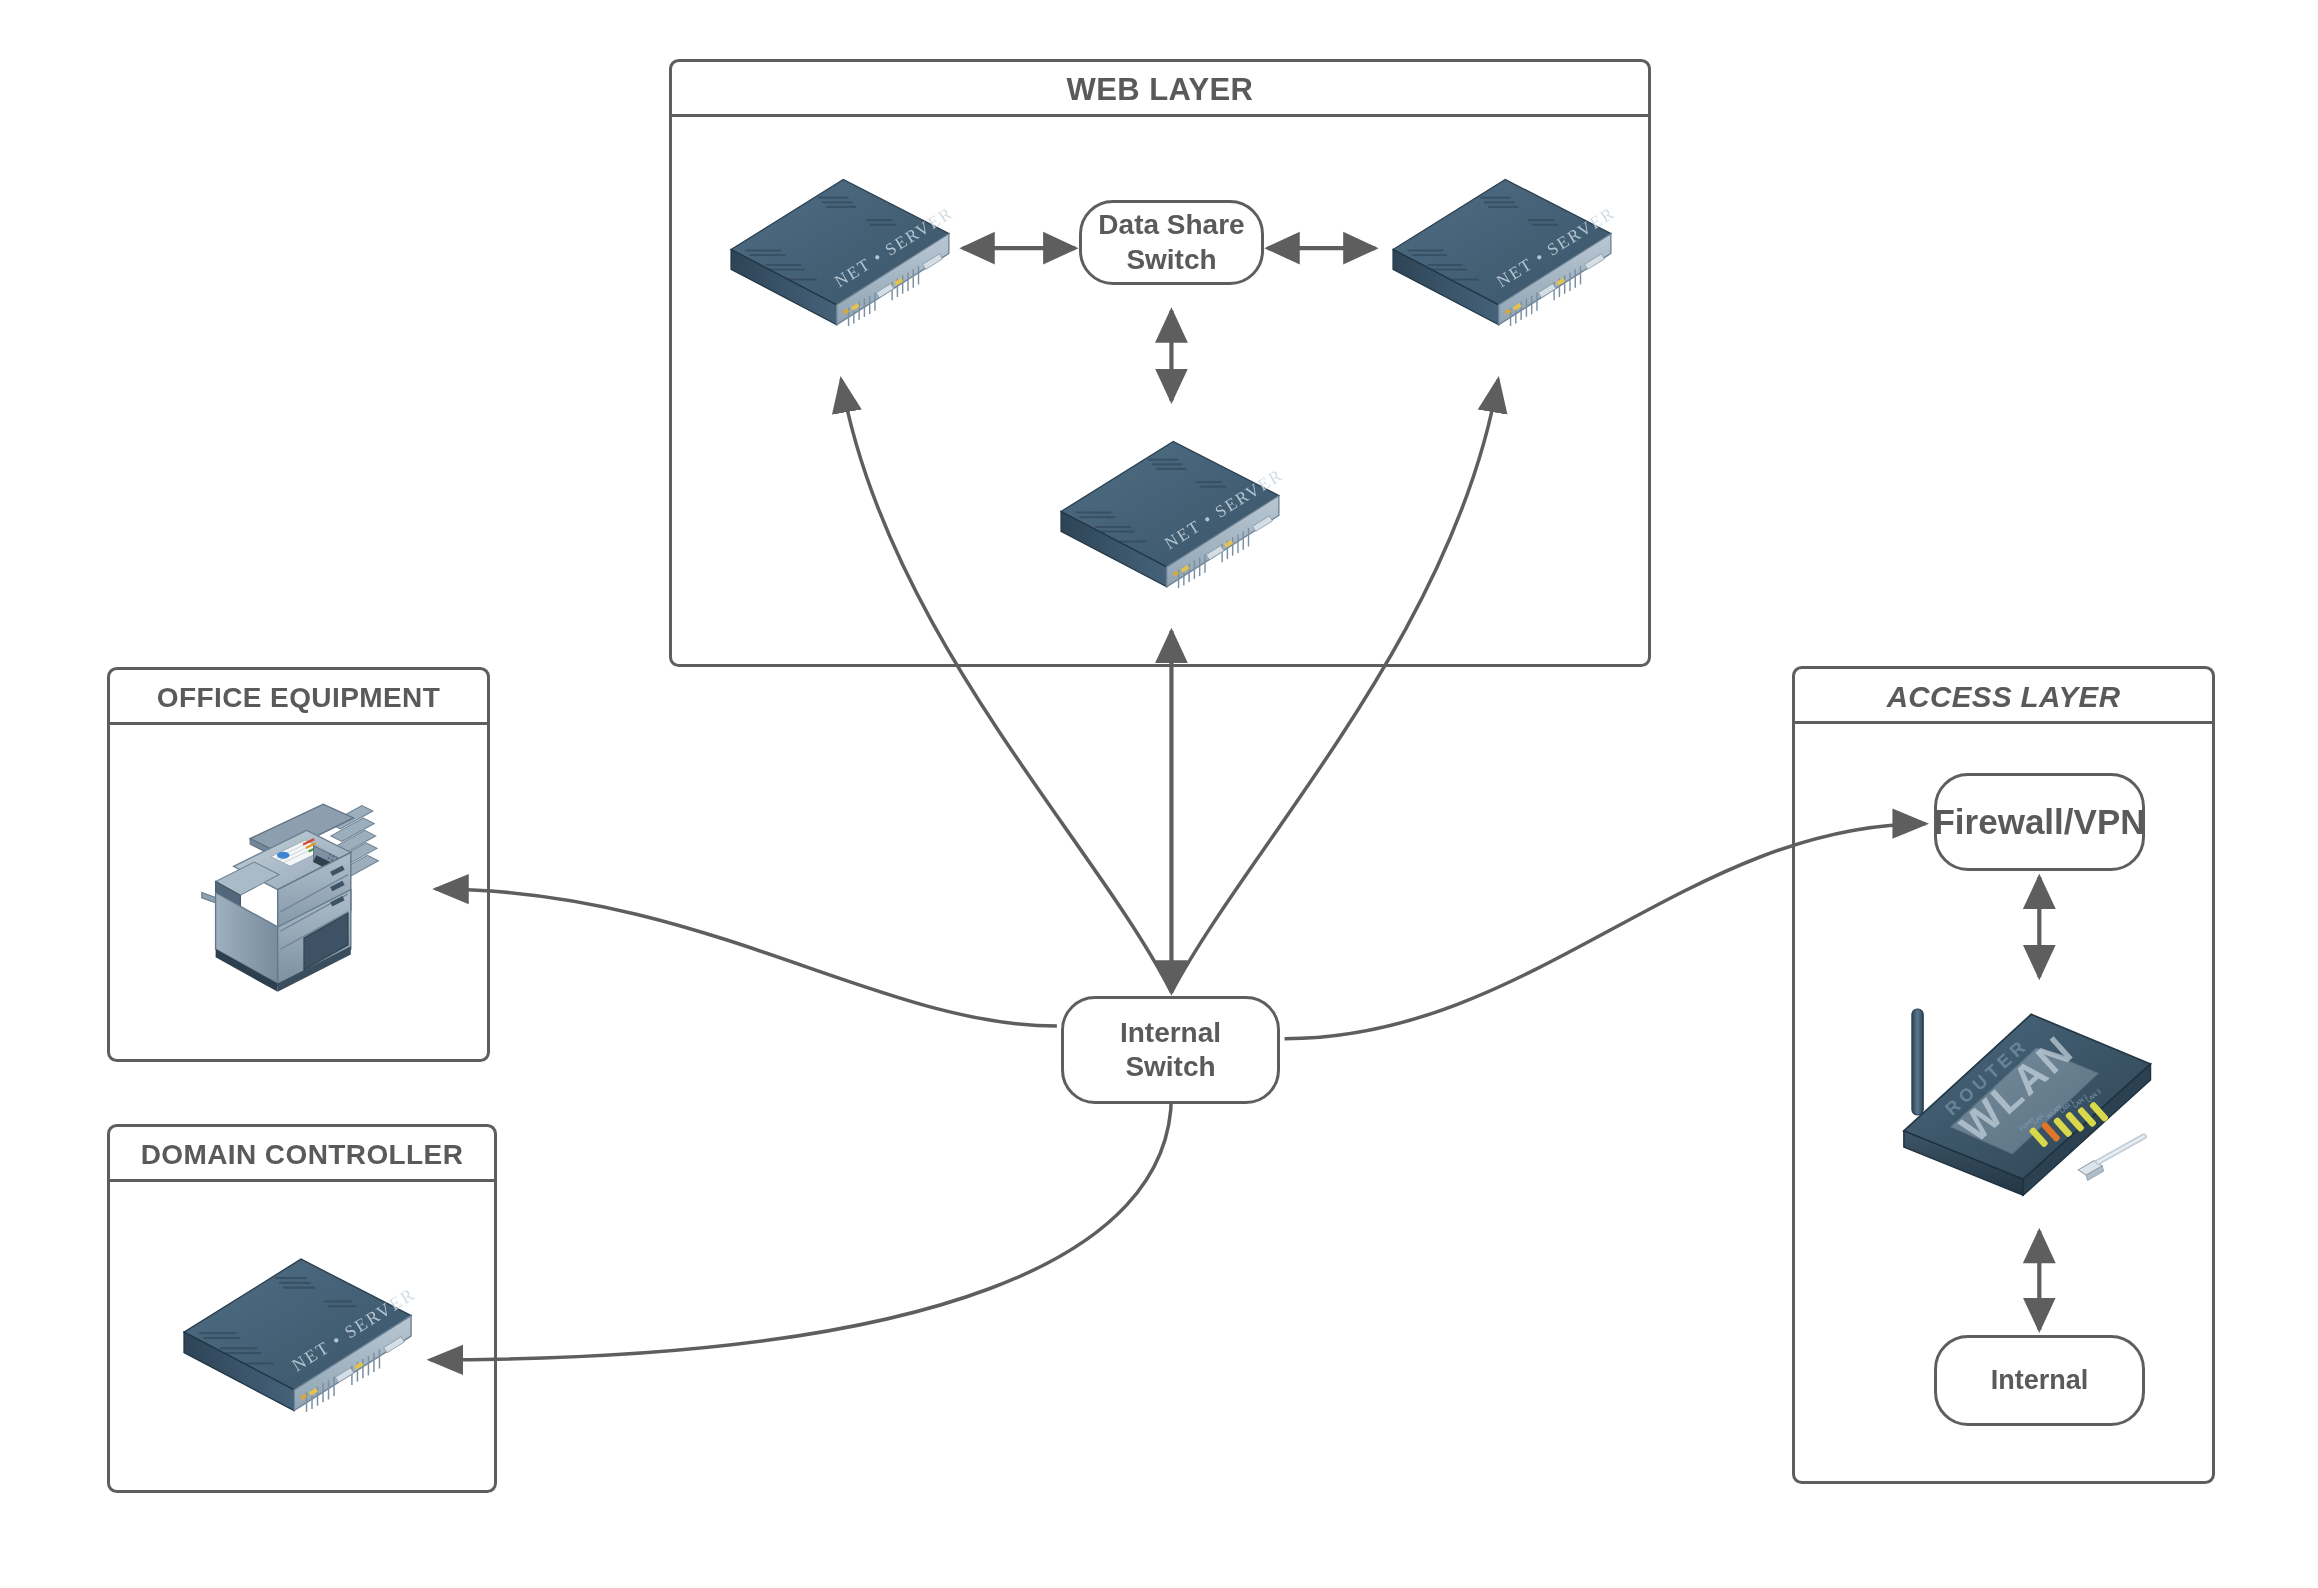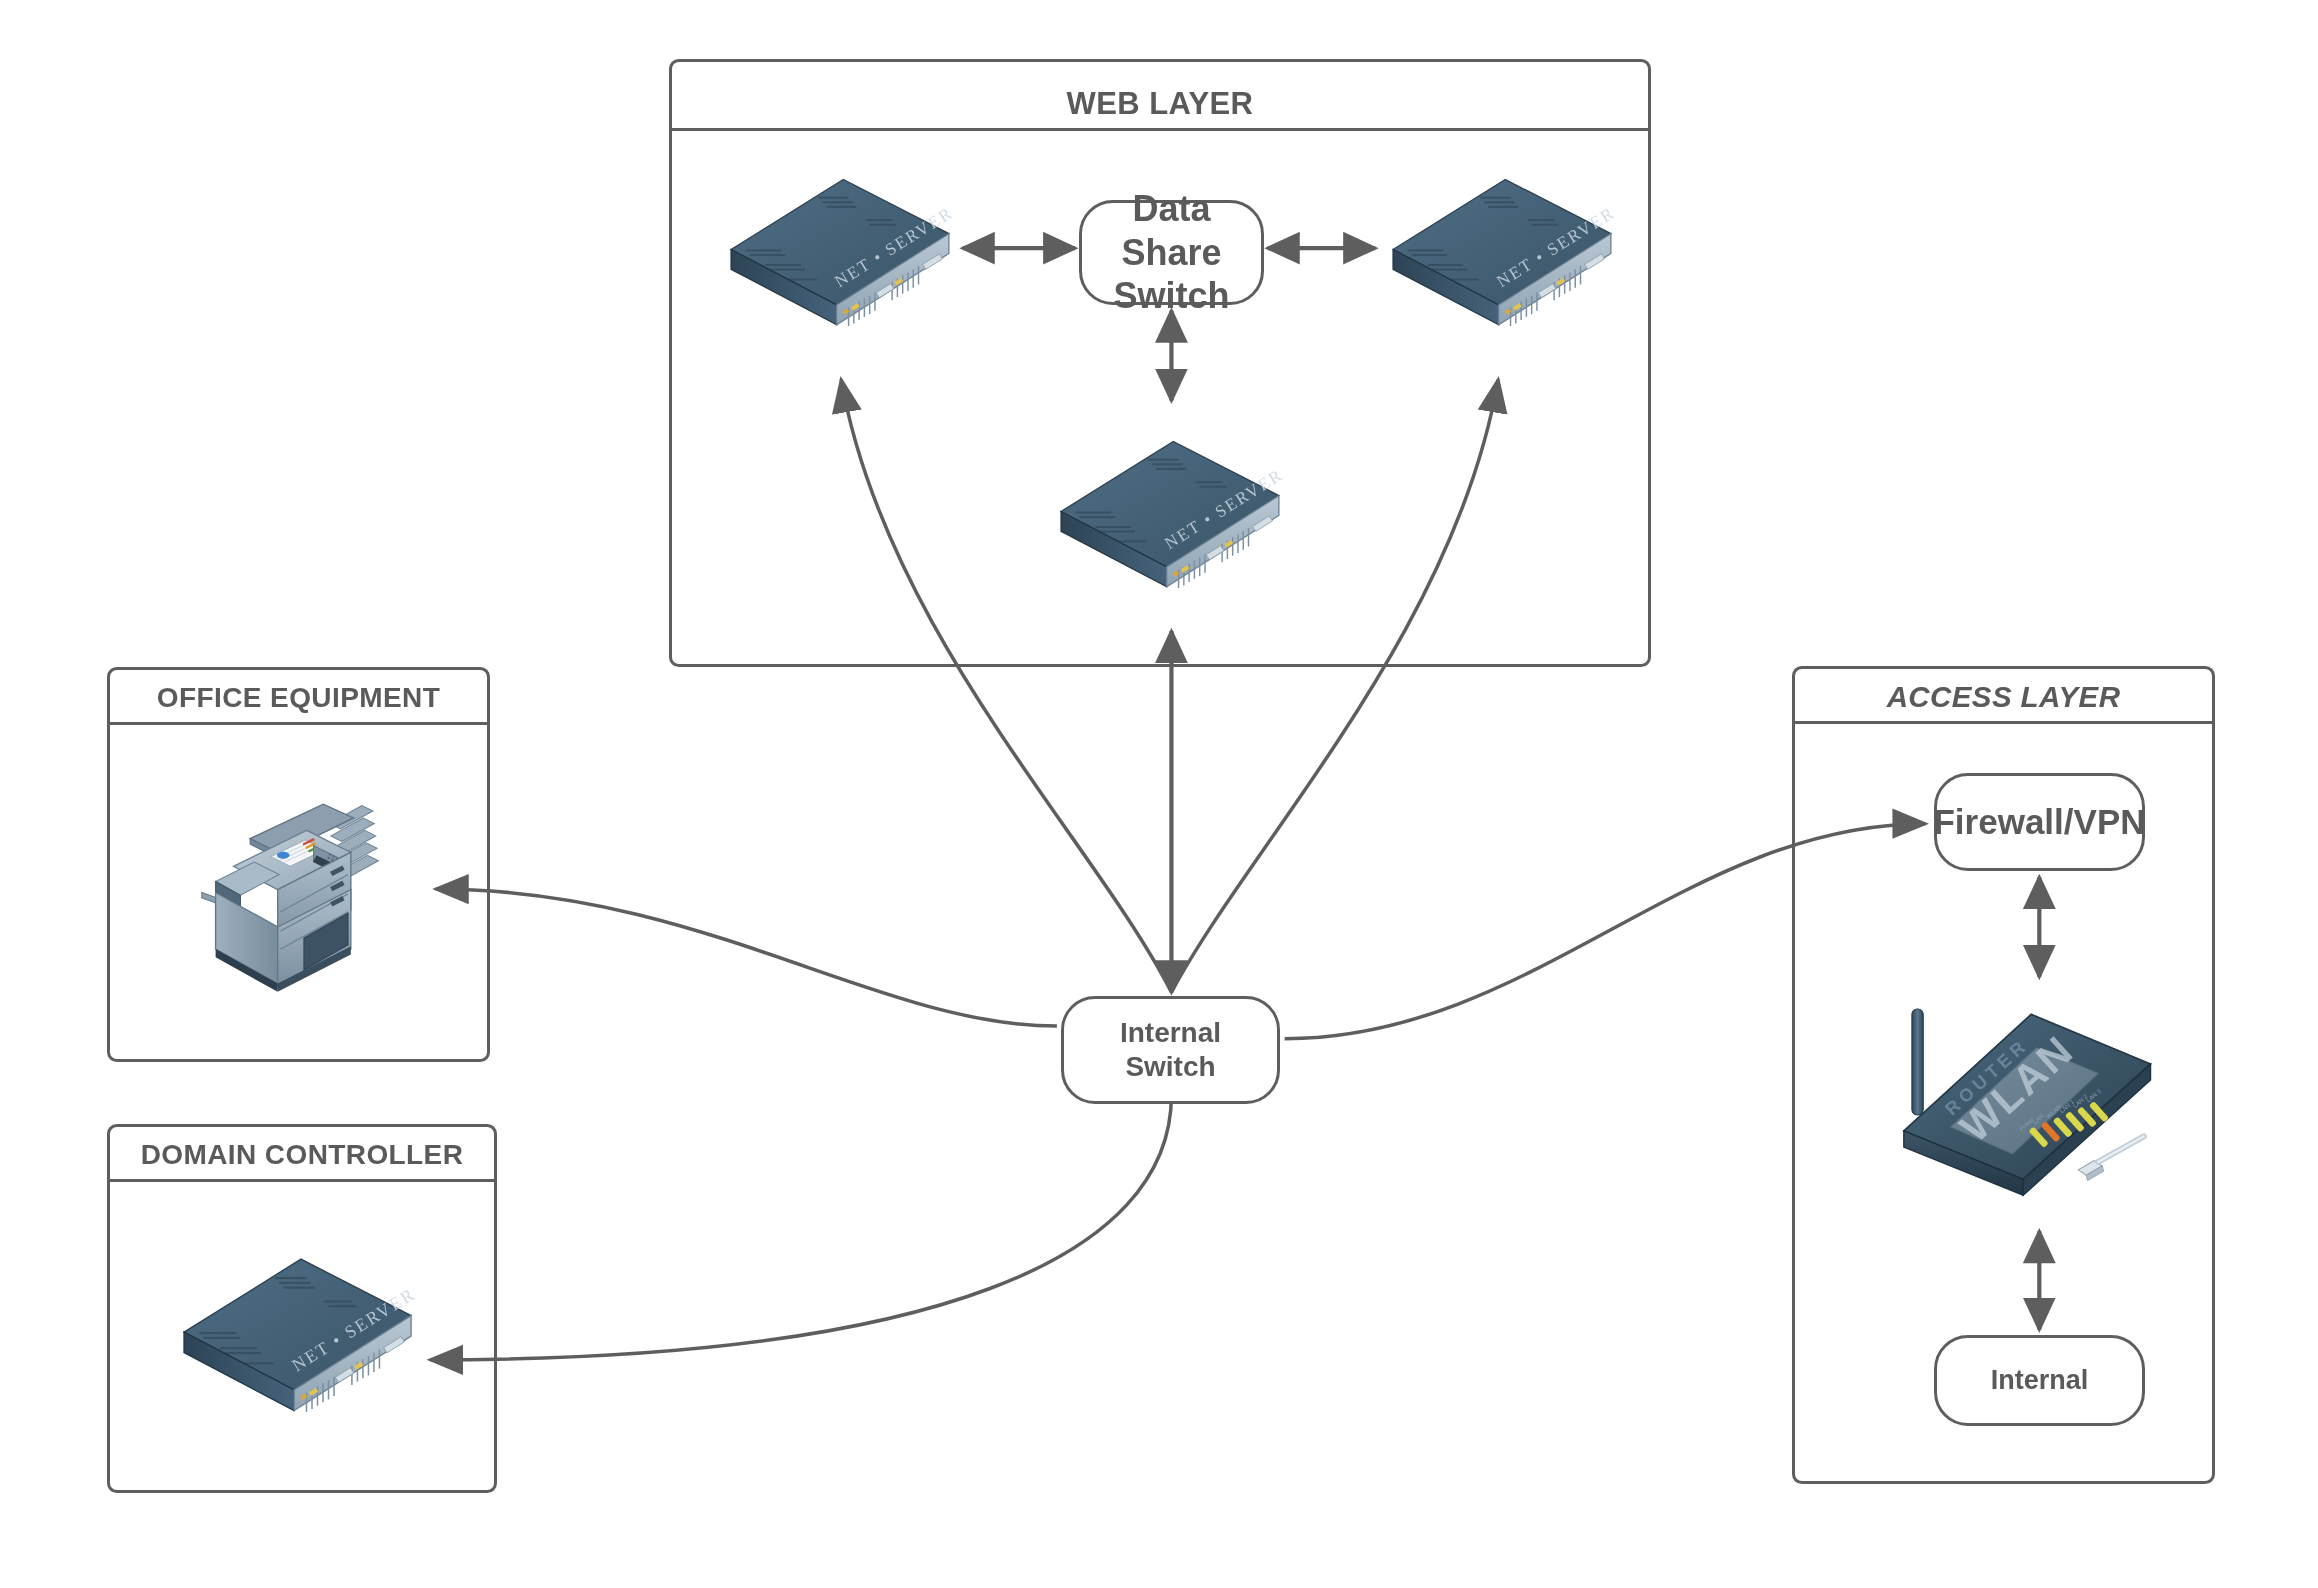--- a/index.html
+++ b/index.html
@@ -69,21 +69,21 @@
     position: absolute;
   }
   .device svg { display: block; }
 </style>
 </head>
 <body>
 
 <div id="canvas">
 
   <div class="group-box" id="grp-web" style="left: 669px; top: 59px; width: 982px; height: 608px;">
-    <div class="group-title" style="font-size: 31px; margin-top: 14px;">WEB LAYER</div>
+    <div class="group-title" style="font-size: 31px;">WEB LAYER</div>
   </div>
 
   <div class="group-box" id="grp-office" style="left: 107px; top: 667px; width: 383px; height: 395px;">
     <div class="group-title" style="font-size: 28px;">OFFICE EQUIPMENT</div>
   </div>
 
   <div class="group-box" id="grp-domain" style="left: 107px; top: 1124px; width: 390px; height: 369px;">
     <div class="group-title" style="font-size: 28px;">DOMAIN CONTROLLER</div>
   </div>
 
@@ -451,21 +451,21 @@
 
       <g>
         <polygon points="300,254 324,240 336,248 312,262" fill="#dde4ea" stroke="#8b9daa" stroke-width="1.5"></polygon>
         <polygon points="312,262 336,248 338,256 314,270" fill="#aebdc8" stroke="#8b9daa" stroke-width="1.2"></polygon>
         <path d="M330,242 L398,204" stroke="#c2cdd6" stroke-width="9" stroke-linecap="round"></path>
         <path d="M330,242 L398,204" stroke="#e7edf1" stroke-width="4" stroke-linecap="round"></path>
       </g>
     </svg>
   </div>
 
-  <div class="node" id="node-dss" style="left: 1079px; top: 200px; width: 185px; height: 105px; font-size: 36px;">
+  <div class="node" id="node-dss" style="left: 1079px; top: 200px; width: 185px; height: 85px; font-size: 28px;">
     <span>Data Share Switch</span>
   </div>
 
   <div class="node" id="node-internal" style="left: 1061px; top: 996px; width: 219px; height: 108px; font-size: 28px;">
     <span>Internal Switch</span>
   </div>
 
   <div class="node" id="node-firewall" style="left: 1934px; top: 773px; width: 211px; height: 98px; font-size: 35px;">
     <span>Firewall/VPN</span>
   </div>

